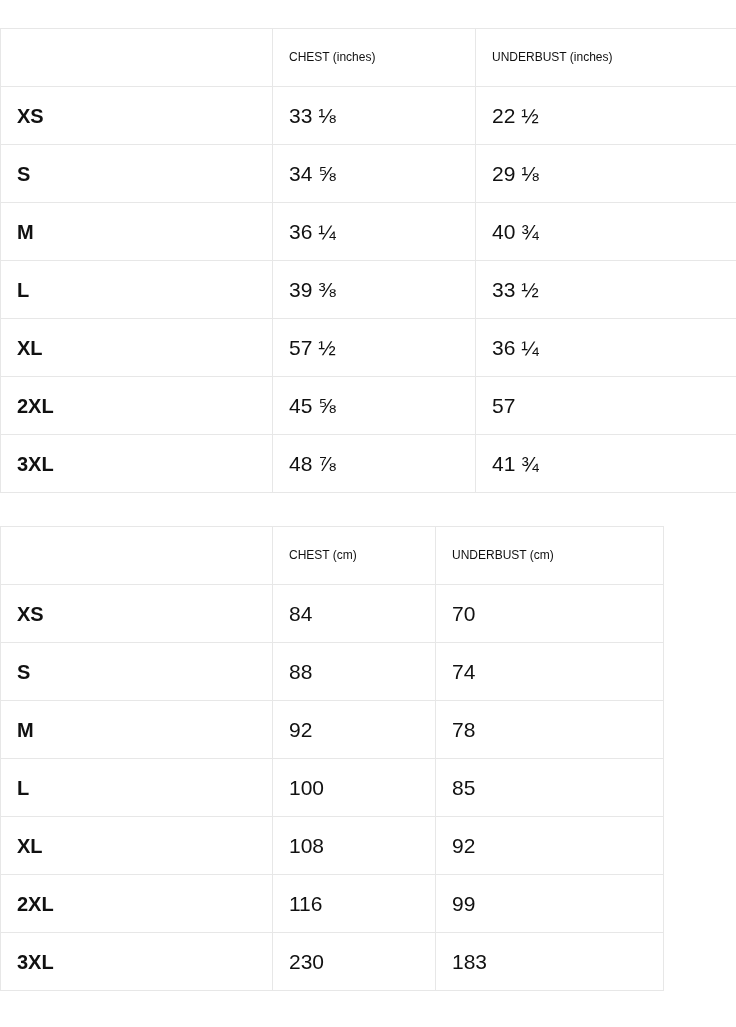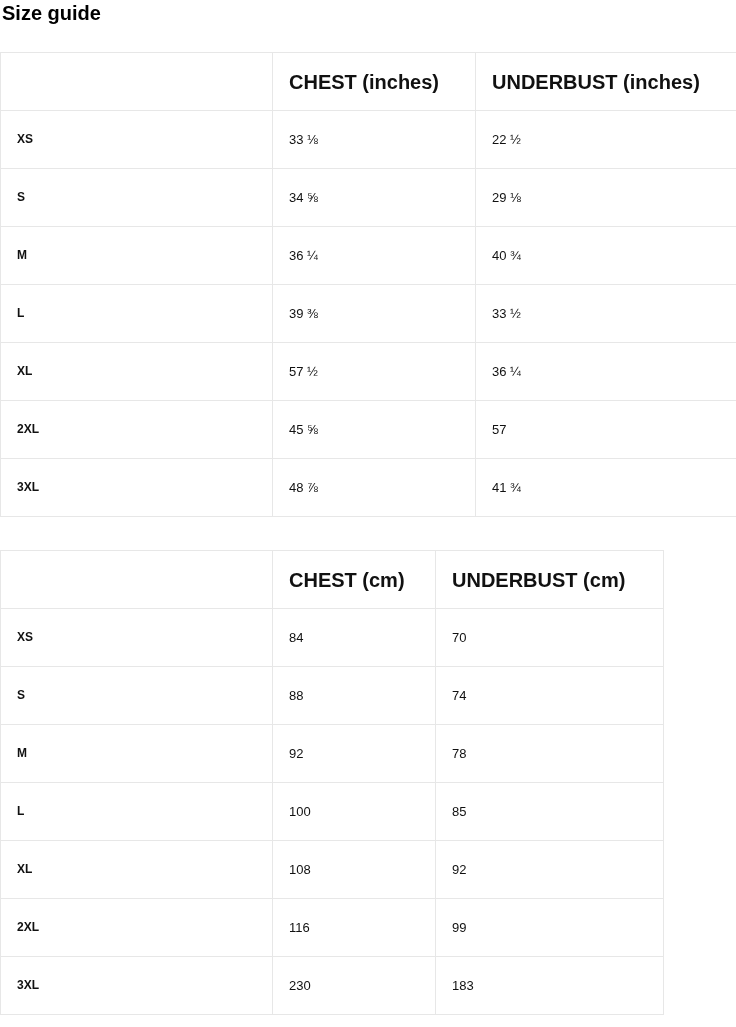--- a/index.html
+++ b/index.html
@@ -28,44 +28,43 @@
   }
   table.size-table.t-inches { width: 736px; }
   table.size-table.t-cm     { width: 663px; margin-top: 33px; }
   table.size-table th,
   table.size-table td {
     border: 1px solid #e7e7e7;
     height: 58px;
     padding: 0 8px 0 16px;
     text-align: left;
     vertical-align: middle;
-    font-size: 12px;
+    font-size: 20px;
     line-height: 1.2;
     overflow: hidden;
     white-space: nowrap;
   }
   table.size-table th {
-    font-weight: 700;
-    font-size: 20px;
+    font-weight: 400;
+    font-size: 12px;
     color: #111111;
   }
   table.size-table td.size-cell {
     font-weight: 700;
   }
   table.size-table td.value-cell {
     font-weight: 400;
-    font-size: 13px;
+    font-size: 21px;
   }
 </style>
 </head>
 <body>
 
 <div class="page">
 
-  <h2 class="size-guide-title">Size guide</h2>
 
   <table class="size-table t-inches">
     <colgroup>
       <col style="width:272px">
       <col style="width:203px">
       <col style="width:261px">
     </colgroup>
     <thead>
       <tr>
         <th></th>

